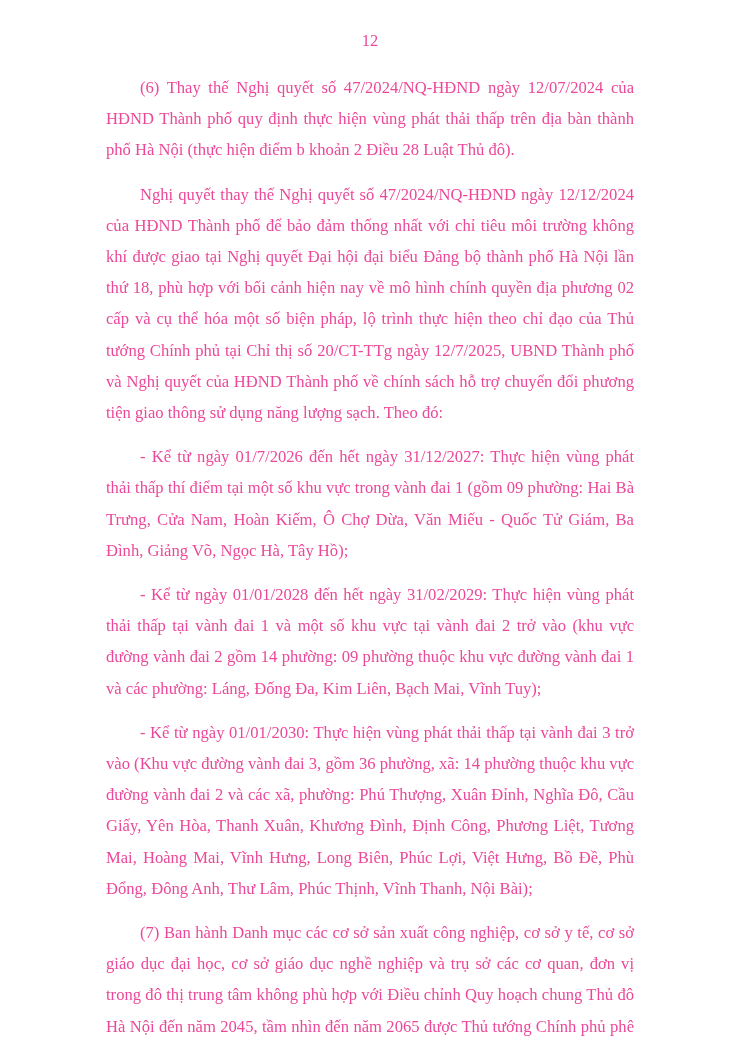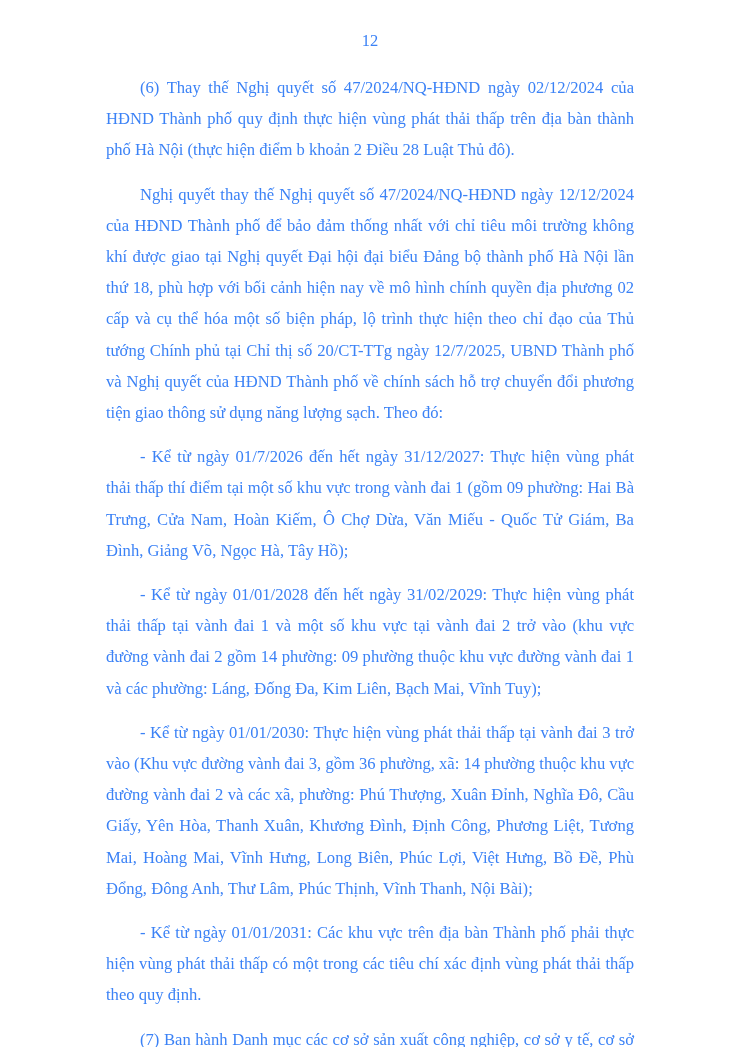--- a/index.html
+++ b/index.html
@@ -8,21 +8,21 @@
     background: #ffffff;
   }
   .page {
     position: relative;
     width: 740px;
     height: 1047px;
     background: #ffffff;
     margin: 0 auto;
     overflow: hidden;
     font-family: "Liberation Serif", "DejaVu Serif", serif;
-    color: #3b82f6;
+    color: #ec4899;
   }
   .page-number {
     position: absolute;
     top: 33px;
     left: 0;
     width: 100%;
     text-align: center;
     font-size: 16.5px;
     line-height: 1;
     font-family: "Liberation Serif", "DejaVu Serif", serif;
@@ -50,22 +50,21 @@
   }
 </style>
 </head>
 <body>
 
 <div class="page">
 
   <div class="page-number">12</div>
 
   <div class="body-text">
-    <p class="para">(6) Thay thế Nghị quyết số 47/2024/NQ-HĐND ngày 02/12/2024 của HĐND Thành phố quy định thực hiện vùng phát thải thấp trên địa bàn thành phố Hà Nội (thực hiện điểm b khoản 2 Điều 28 Luật Thủ đô).</p>
+    <p class="para">(6) Thay thế Nghị quyết số 47/2024/NQ-HĐND ngày 12/07/2024 của HĐND Thành phố quy định thực hiện vùng phát thải thấp trên địa bàn thành phố Hà Nội (thực hiện điểm b khoản 2 Điều 28 Luật Thủ đô).</p>
     <p class="para">Nghị quyết thay thế Nghị quyết số 47/2024/NQ-HĐND ngày 12/12/2024 của HĐND Thành phố để bảo đảm thống nhất với chỉ tiêu môi trường không khí được giao tại Nghị quyết Đại hội đại biểu Đảng bộ thành phố Hà Nội lần thứ 18, phù hợp với bối cảnh hiện nay về mô hình chính quyền địa phương 02 cấp và cụ thể hóa một số biện pháp, lộ trình thực hiện theo chỉ đạo của Thủ tướng Chính phủ tại Chỉ thị số 20/CT-TTg ngày 12/7/2025, UBND Thành phố và Nghị quyết của HĐND Thành phố về chính sách hỗ trợ chuyển đổi phương tiện giao thông sử dụng năng lượng sạch. Theo đó:</p>
     <p class="para dash">- Kể từ ngày 01/7/2026 đến hết ngày 31/12/2027: Thực hiện vùng phát thải thấp thí điểm tại một số khu vực trong vành đai 1 (gồm 09 phường: Hai Bà Trưng, Cửa Nam, Hoàn Kiếm, Ô Chợ Dừa, Văn Miếu - Quốc Tử Giám, Ba Đình, Giảng Võ, Ngọc Hà, Tây Hồ);</p>
     <p class="para dash">- Kể từ ngày 01/01/2028 đến hết ngày 31/02/2029: Thực hiện vùng phát thải thấp tại vành đai 1 và một số khu vực tại vành đai 2 trở vào (khu vực đường vành đai 2 gồm 14 phường: 09 phường thuộc khu vực đường vành đai 1 và các phường: Láng, Đống Đa, Kim Liên, Bạch Mai, Vĩnh Tuy);</p>
     <p class="para dash">- Kể từ ngày 01/01/2030: Thực hiện vùng phát thải thấp tại vành đai 3 trở vào (Khu vực đường vành đai 3, gồm 36 phường, xã: 14 phường thuộc khu vực đường vành đai 2 và các xã, phường: Phú Thượng, Xuân Đỉnh, Nghĩa Đô, Cầu Giấy, Yên Hòa, Thanh Xuân, Khương Đình, Định Công, Phương Liệt, Tương Mai, Hoàng Mai, Vĩnh Hưng, Long Biên, Phúc Lợi, Việt Hưng, Bồ Đề, Phù Đổng, Đông Anh, Thư Lâm, Phúc Thịnh, Vĩnh Thanh, Nội Bài);</p>
-    <p class="para dash">- Kể từ ngày 01/01/2031: Các khu vực trên địa bàn Thành phố phải thực hiện vùng phát thải thấp có một trong các tiêu chí xác định vùng phát thải thấp theo quy định.</p>
     <p class="para">(7) Ban hành Danh mục các cơ sở sản xuất công nghiệp, cơ sở y tế, cơ sở giáo dục đại học, cơ sở giáo dục nghề nghiệp và trụ sở các cơ quan, đơn vị trong đô thị trung tâm không phù hợp với Điều chỉnh Quy hoạch chung Thủ đô Hà Nội đến năm 2045, tầm nhìn đến năm 2065 được Thủ tướng Chính phủ phê duyệt tại Quyết định số 1668/QĐ-TTg ngày 27/12/2024, thuộc thẩm quyền quyết định của HĐND Thành phố (Đợt 1), cụ thể Danh mục các cơ sở di dời có 57 cơ sở , trong đó có 42 cơ sở sản xuất công nghiệp và 15 cơ sở là trụ sở các cơ quan, đơn vị.</p>
   </div>
 
 </div>
 
 </body></html>

